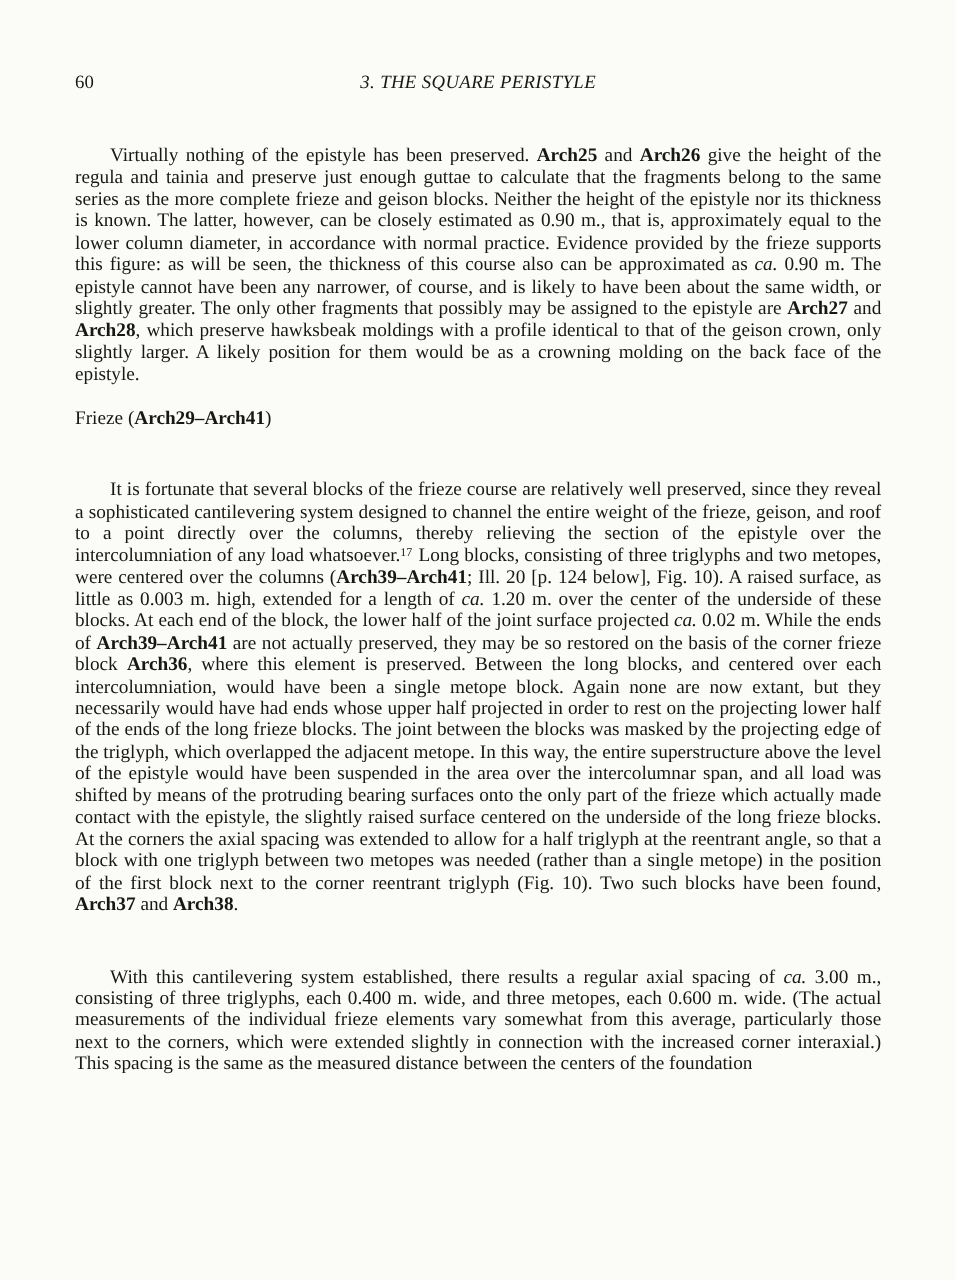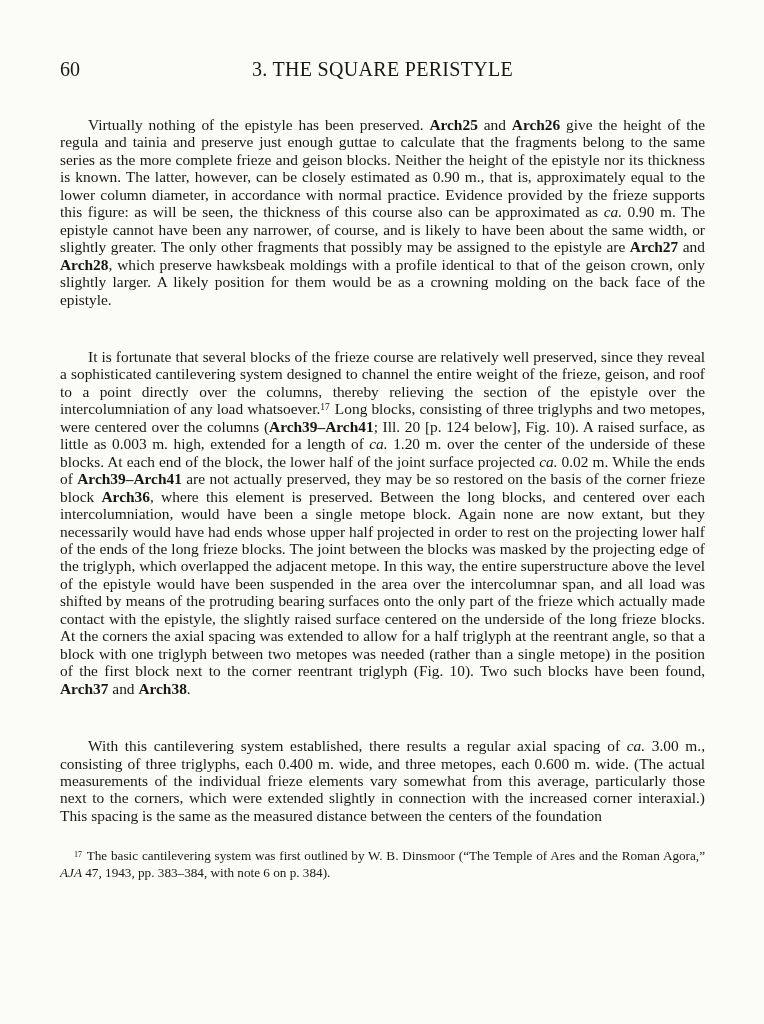--- a/index.html
+++ b/index.html
@@ -19,33 +19,34 @@
   .content {
     position: absolute;
     left: 60px;
     top: 58px;
     width: 645px;
   }
   .pagehead {
     position: relative;
     height: 18px;
     margin-bottom: 1px;
-    font-size: 20px;
+    font-size: 15px;
   }
   .pagenum {
     position: absolute;
     left: 0;
     top: 0;
   }
   .runhead {
     position: absolute;
     left: 0;
     right: 0;
     text-align: center;
     letter-spacing: 0.3px;
+    font-style: italic;
   }
   .para {
     font-size: 15.4px;
     line-height: 17.45px;
     text-align: justify;
     margin: 0;
   }
   .indent { text-indent: 28px; margin-top: 40px; }
   .section { margin-top: 18px; }
   .heading {
@@ -81,20 +82,20 @@
       <span class="pagenum">60</span>
       <span class="runhead">3. THE SQUARE PERISTYLE</span>
     </header>
 
 
     <section class="section">
       <p class="para indent"><span>Virtually nothing of the epistyle has been preserved.  </span><span style="font-weight: bold;">Arch25</span><span> and </span><span style="font-weight: bold;">Arch26</span><span> give the height of the regula and tainia and preserve just enough guttae to calculate that the fragments belong to the same series as the more complete frieze and geison blocks.  Neither the height of the epistyle nor its thickness is known.  The latter, however, can be closely estimated as 0.90 m., that is, approximately equal to the lower column diameter, in accordance with normal practice.  Evidence provided by the frieze supports this figure:  as will be seen, the thickness of this course also can be approximated as </span><span style="font-style: italic;">ca.</span><span> 0.90 m.  The epistyle cannot have been any narrower, of course, and is likely to have been about the same width, or slightly greater.  The only other fragments that possibly may be assigned to the epistyle are </span><span style="font-weight: bold;">Arch27</span><span> and </span><span style="font-weight: bold;">Arch28</span><span>, which preserve hawksbeak moldings with a profile identical to that of the geison crown, only slightly larger.  A likely position for them would be as a crowning molding on the back face of the epistyle.</span></p>
     </section>
 
     <section class="section">
+      <h2 class="heading"><span>Frieze (</span><span style="font-weight: bold;">Arch29–Arch41</span><span>)</span></h2>
       <p class="para indent"><span>It is fortunate that several blocks of the frieze course are relatively well preserved, since they reveal a sophisticated cantilevering system designed to channel the entire weight of the frieze, geison, and roof to a point directly over the columns, thereby relieving the section of the epistyle over the intercolumniation of any load whatsoever.</span><sup>17</sup><span>  Long blocks, consisting of three triglyphs and two metopes, were centered over the columns (</span><span style="font-weight: bold;">Arch39–Arch41</span><span>; Ill. 20 [p. 124 below], Fig. 10).  A raised surface, as little as 0.003 m. high, extended for a length of </span><span style="font-style: italic;">ca.</span><span> 1.20 m. over the center of the underside of these blocks.  At each end of the block, the lower half of the joint surface projected </span><span style="font-style: italic;">ca.</span><span> 0.02 m.  While the ends of </span><span style="font-weight: bold;">Arch39–Arch41</span><span> are not actually preserved, they may be so restored on the basis of the corner frieze block </span><span style="font-weight: bold;">Arch36</span><span>, where this element is preserved.  Between the long blocks, and centered over each intercolumniation, would have been a single metope block.  Again none are now extant, but they necessarily would have had ends whose upper half projected in order to rest on the projecting lower half of the ends of the long frieze blocks.  The joint between the blocks was masked by the projecting edge of the triglyph, which overlapped the adjacent metope.  In this way, the entire superstructure above the level of the epistyle would have been suspended in the area over the intercolumnar span, and all load was shifted by means of the protruding bearing surfaces onto the only part of the frieze which actually made contact with the epistyle, the slightly raised surface centered on the underside of the long frieze blocks.  At the corners the axial spacing was extended to allow for a half triglyph at the reentrant angle, so that a block with one triglyph between two metopes was needed (rather than a single metope) in the position of the first block next to the corner reentrant triglyph (Fig. 10).  Two such blocks have been found, </span><span style="font-weight: bold;">Arch37</span><span> and </span><span style="font-weight: bold;">Arch38</span><span>.</span></p>
       <p class="para indent"><span>With this cantilevering system established, there results a regular axial spacing of </span><span style="font-style: italic;">ca.</span><span> 3.00 m., consisting of three triglyphs, each 0.400 m. wide, and three metopes, each 0.600 m. wide.  (The actual measurements of the individual frieze elements vary somewhat from this average, particularly those next to the corners, which were extended slightly in connection with the increased corner interaxial.)  This spacing is the same as the measured distance between the centers of the foundation</span></p>
     </section>
 
-    <footer class="footnote"><sup>17</sup><span>  The basic cantilevering system was first outlined by W. B. Dinsmoor (“The Temple of Ares and the Roman Agora,” </span><span style="font-style: italic;">AJA</span><span> 47, 1943, pp. 383–384, with note 6 on p. 384).</span></footer>
 
   </div>
 </div>
 
 </body></html>

